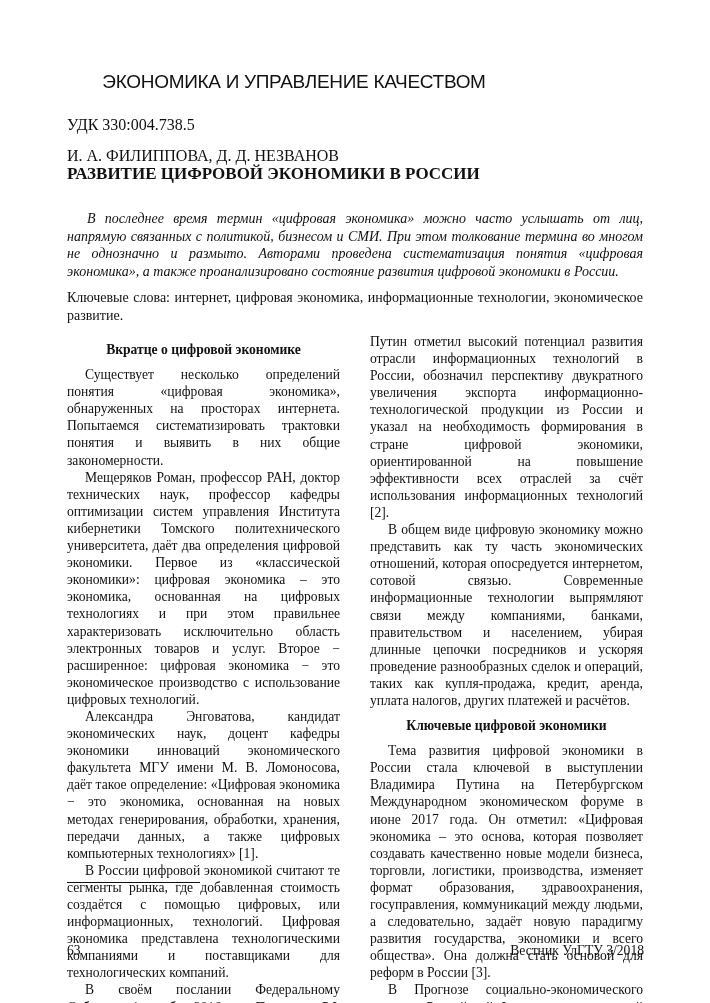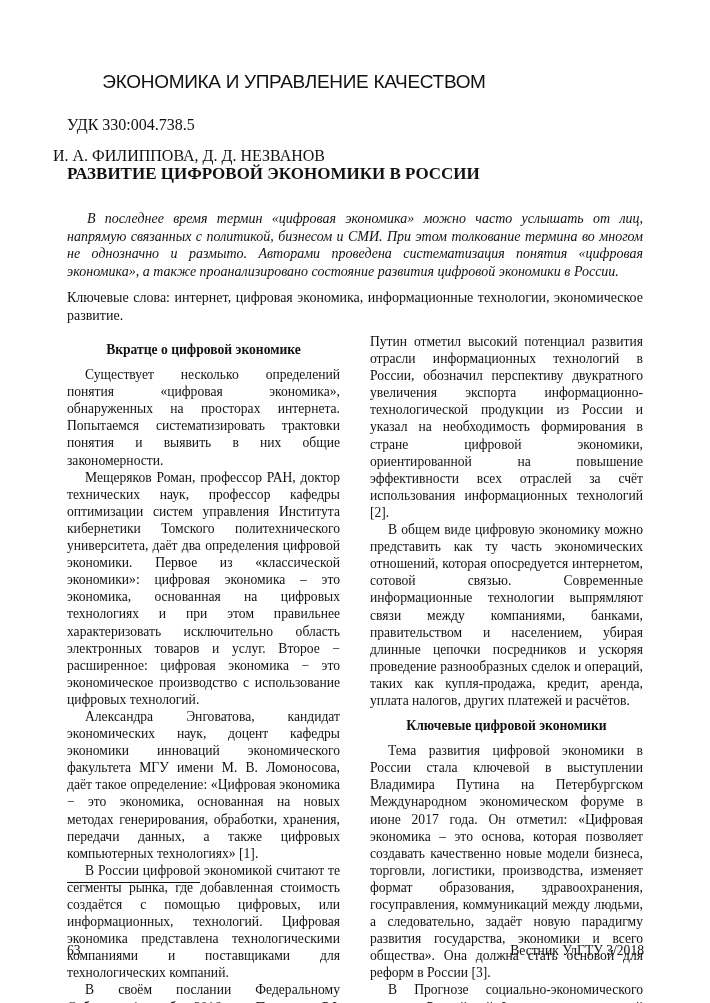--- a/index.html
+++ b/index.html
@@ -3,21 +3,21 @@
 <meta charset="utf-8">
 <style>
   html, body { margin: 0; padding: 0; background: #ffffff; }
   body { width: 710px; height: 1003px; position: relative; overflow: hidden; color: #111; }
   .page { position: absolute; left: 0; top: 0; width: 710px; height: 1003px; }
   .section-header {
     position: absolute; left: 0; width: 588px; top: 71px; text-align: center;
     font-family: "Liberation Sans", sans-serif; font-size: 19px; letter-spacing: -0.3px; color: #111;
   }
   .udk { position: absolute; left: 67px; top: 116px; font-family: "Liberation Serif", serif; font-size: 16px; }
-  .authors { position: absolute; left: 53px; top: 147px; font-family: "Liberation Serif", serif; font-size: 16px; }
+  .authors { position: absolute; left: 67px; top: 147px; font-family: "Liberation Serif", serif; font-size: 16px; }
   .title { position: absolute; left: 67px; top: 164px; font-family: Liberation Serif, serif; font-size: 17px; font-weight: bold; }
   .abstract {
     position: absolute; left: 67px; top: 210px; width: 576px;
     font-family: "Liberation Serif", serif; font-style: italic; font-size: 14px; line-height: 17.6px;
     text-align: justify; text-indent: 20px;
   }
   .keywords {
     position: absolute; left: 67px; top: 289px; width: 576px;
     font-family: "Liberation Serif", serif; font-size: 14px; line-height: 17.6px; text-align: justify;
   }

